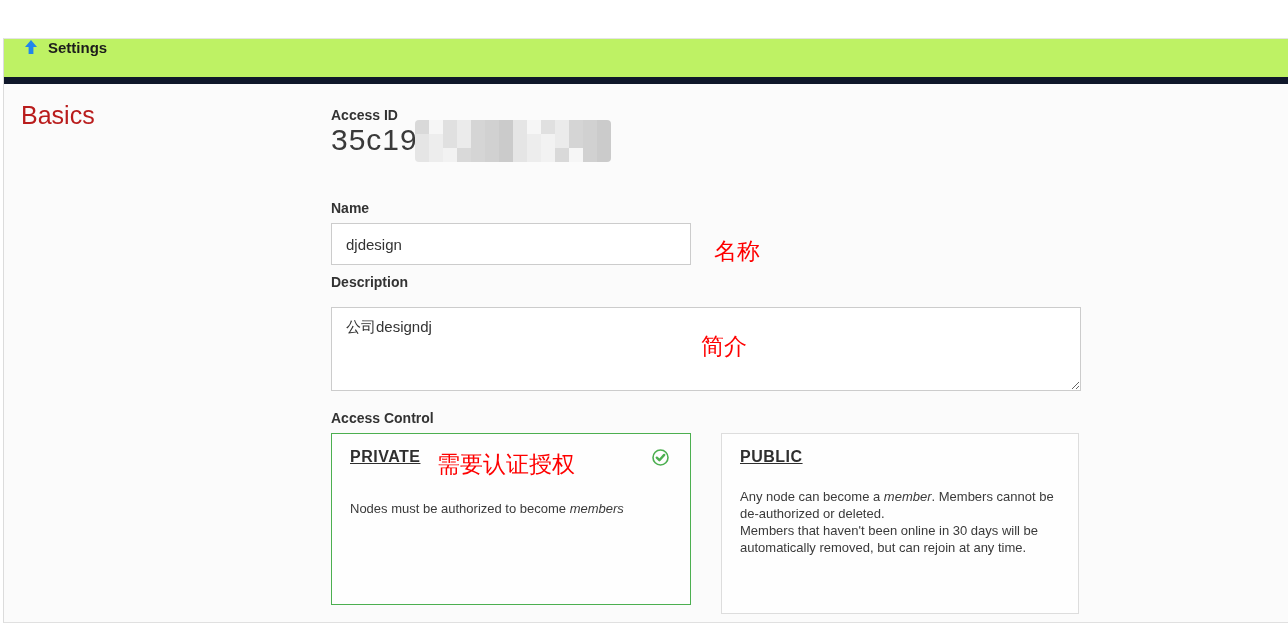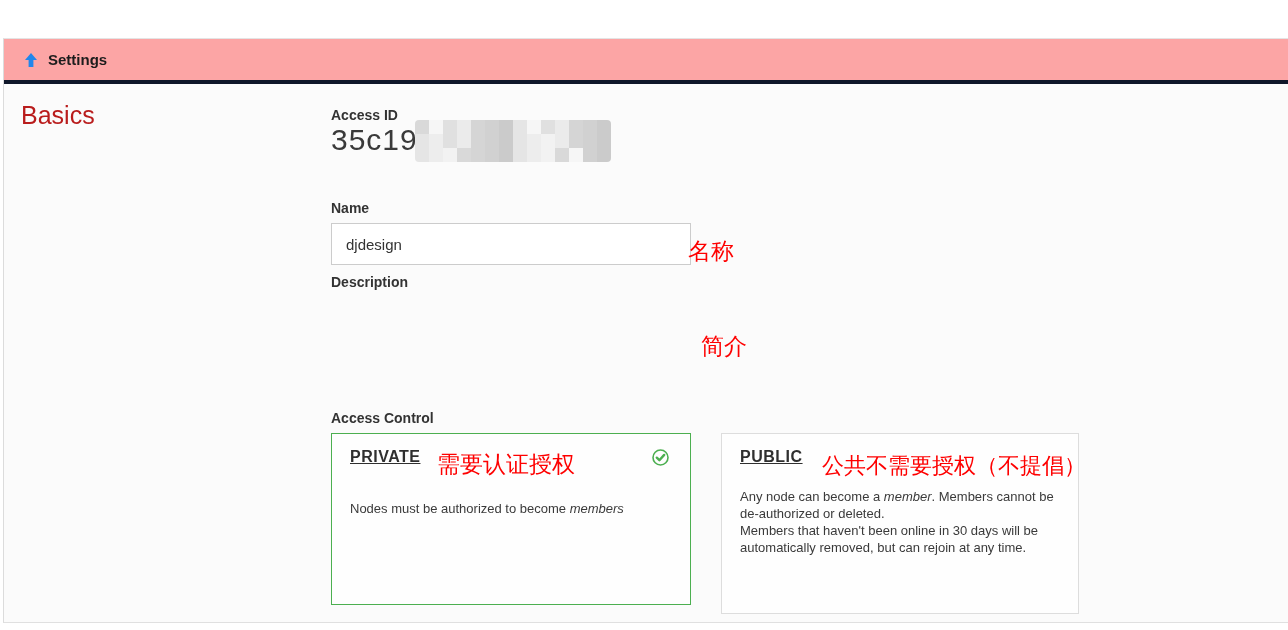--- a/index.html
+++ b/index.html
@@ -17,24 +17,24 @@
     width: 1285px; height: 585px;
     border-left: 1px solid #dcdcdc;
     border-top: 1px solid #e4e4e4;
     border-bottom: 1px solid #e0e0e0;
     background: #fbfbfb;
   }
   .settings-bar {
     position: absolute;
     left: 0; top: 0;
     width: 100%; height: 45px;
-    background: #fca5a5;
-    border-bottom: 4px solid #0f172a;
+    background: #bef264;
+    border-bottom: 7px solid #0f172a;
     display: flex;
-    align-items: center;
+    align-items: flex-start;
     padding-left: 19px;
     cursor: pointer;
   }
   .settings-bar .arrow { width: 16px; height: 16px; margin-right: 9px; display: block; }
   .settings-label { font-size: 15px; font-weight: bold; color: #1c1c1c; }
 
   .section-title {
     position: absolute;
     left: 17px; top: 62px;
     font-size: 25px;
@@ -95,21 +95,21 @@
     resize: both;
   }
 
   .annotation {
     position: absolute;
     color: #fe0000;
     font-size: 23px;
     white-space: nowrap;
     pointer-events: none;
   }
-  .ann-name { left: 684px; top: 197px; }
+  .ann-name { left: 710px; top: 197px; }
   .ann-desc { left: 697px; top: 292px; }
   .ann-private { left: 105px; top: 15px; font-size: 23px; }
   .ann-public { left: 100px; top: 17px; font-size: 22px; }
 
   .option-card {
     position: absolute;
     background: #fefefe;
     cursor: pointer;
   }
   .card-private {
@@ -204,38 +204,38 @@
       <div style="background: rgb(246, 246, 246);"></div>
       <div style="background: rgb(209, 209, 209);"></div>
       <div style="background: rgb(203, 203, 203);"></div>
     </div>
 
   <div class="field-label lbl-name">Name</div>
   <input class="name-input" type="text" value="djdesign" style="">
   <div class="annotation ann-name">名称</div>
 
   <div class="field-label lbl-desc">Description</div>
+  <textarea class="desc-textarea" style="">公司designdj</textarea>
   <div class="annotation ann-desc">简介</div>
 
   <div class="field-label lbl-access">Access Control</div>
 
   <div class="option-card card-private">
     <div class="card-title">PRIVATE</div>
     <div class="annotation ann-private">需要认证授权</div>
     <svg class="check-icon" viewBox="0 0 17 17">
       <circle cx="8.5" cy="8.5" r="7.5" fill="none" stroke="#4caf50" stroke-width="1.6"></circle>
       <path d="M4.8 8.7 L7.4 11.2 L12.2 5.9" fill="none" stroke="#4caf50" stroke-width="2.4" stroke-linecap="round" stroke-linejoin="round"></path>
     </svg>
     <div class="card-desc">
       <span>Nodes must be authorized to become </span><em>members</em>
     </div>
   </div>
 
   <div class="option-card card-public">
     <div class="card-title">PUBLIC</div>
-    <div class="annotation ann-public">公共不需要授权（不提倡）</div>
     <div class="card-desc" style="top:54px;">
       <span>Any node can become a </span><em>member</em><span>. Members cannot be de-authorized or deleted.</span><br>
       <span>Members that haven't been online in 30 days will be automatically removed, but can rejoin at any time.</span>
     </div>
   </div>
 
 </div>
 
 </body></html>

